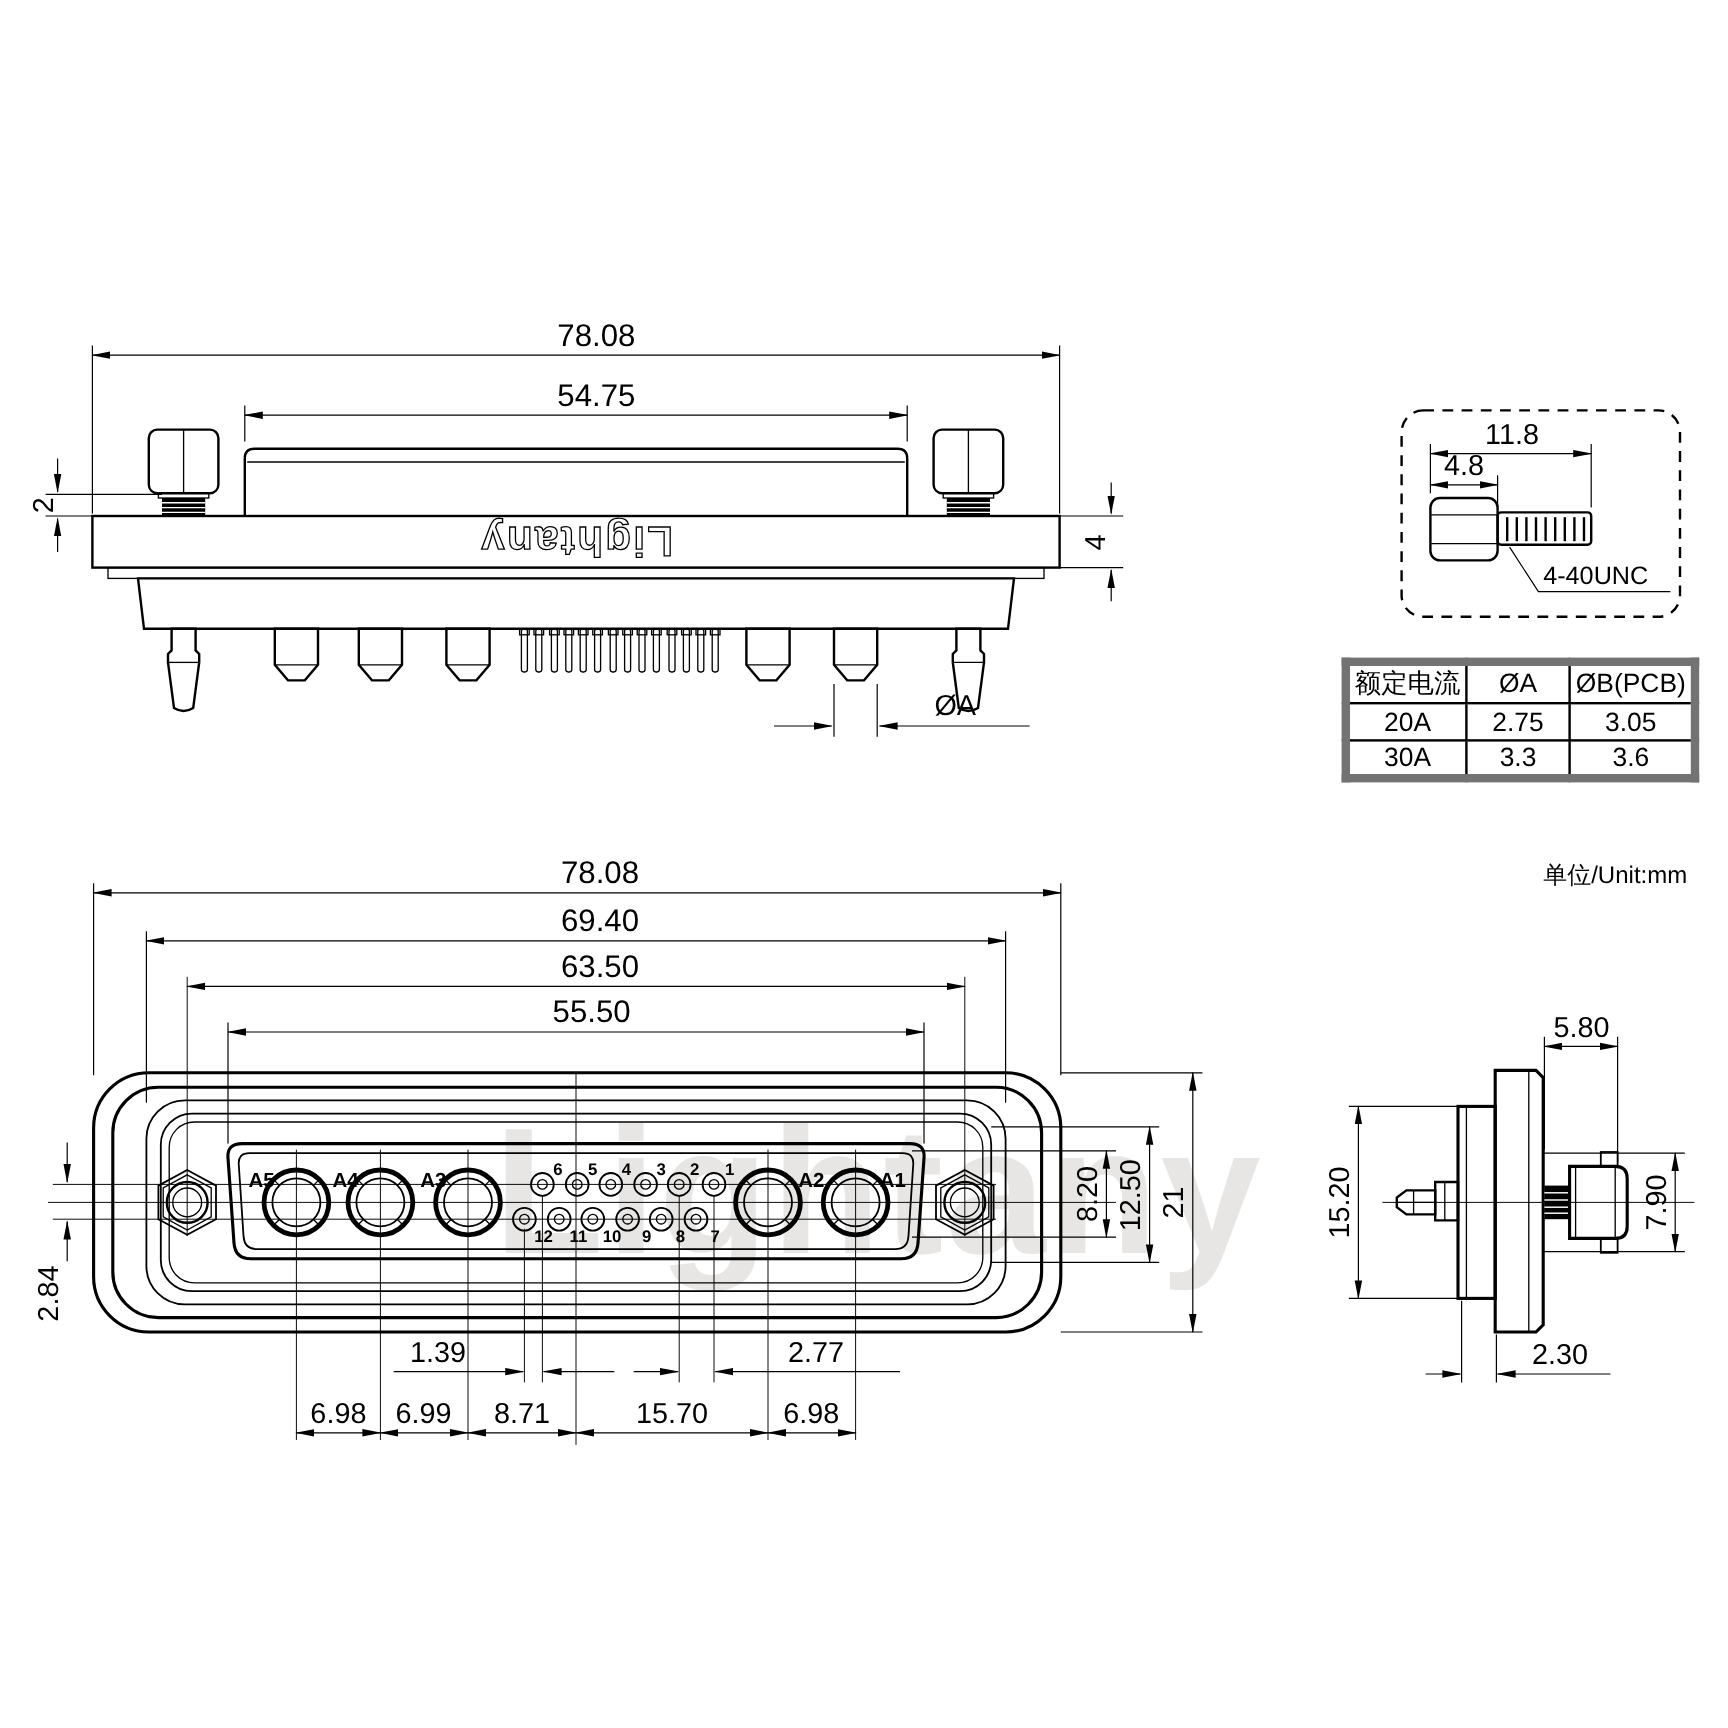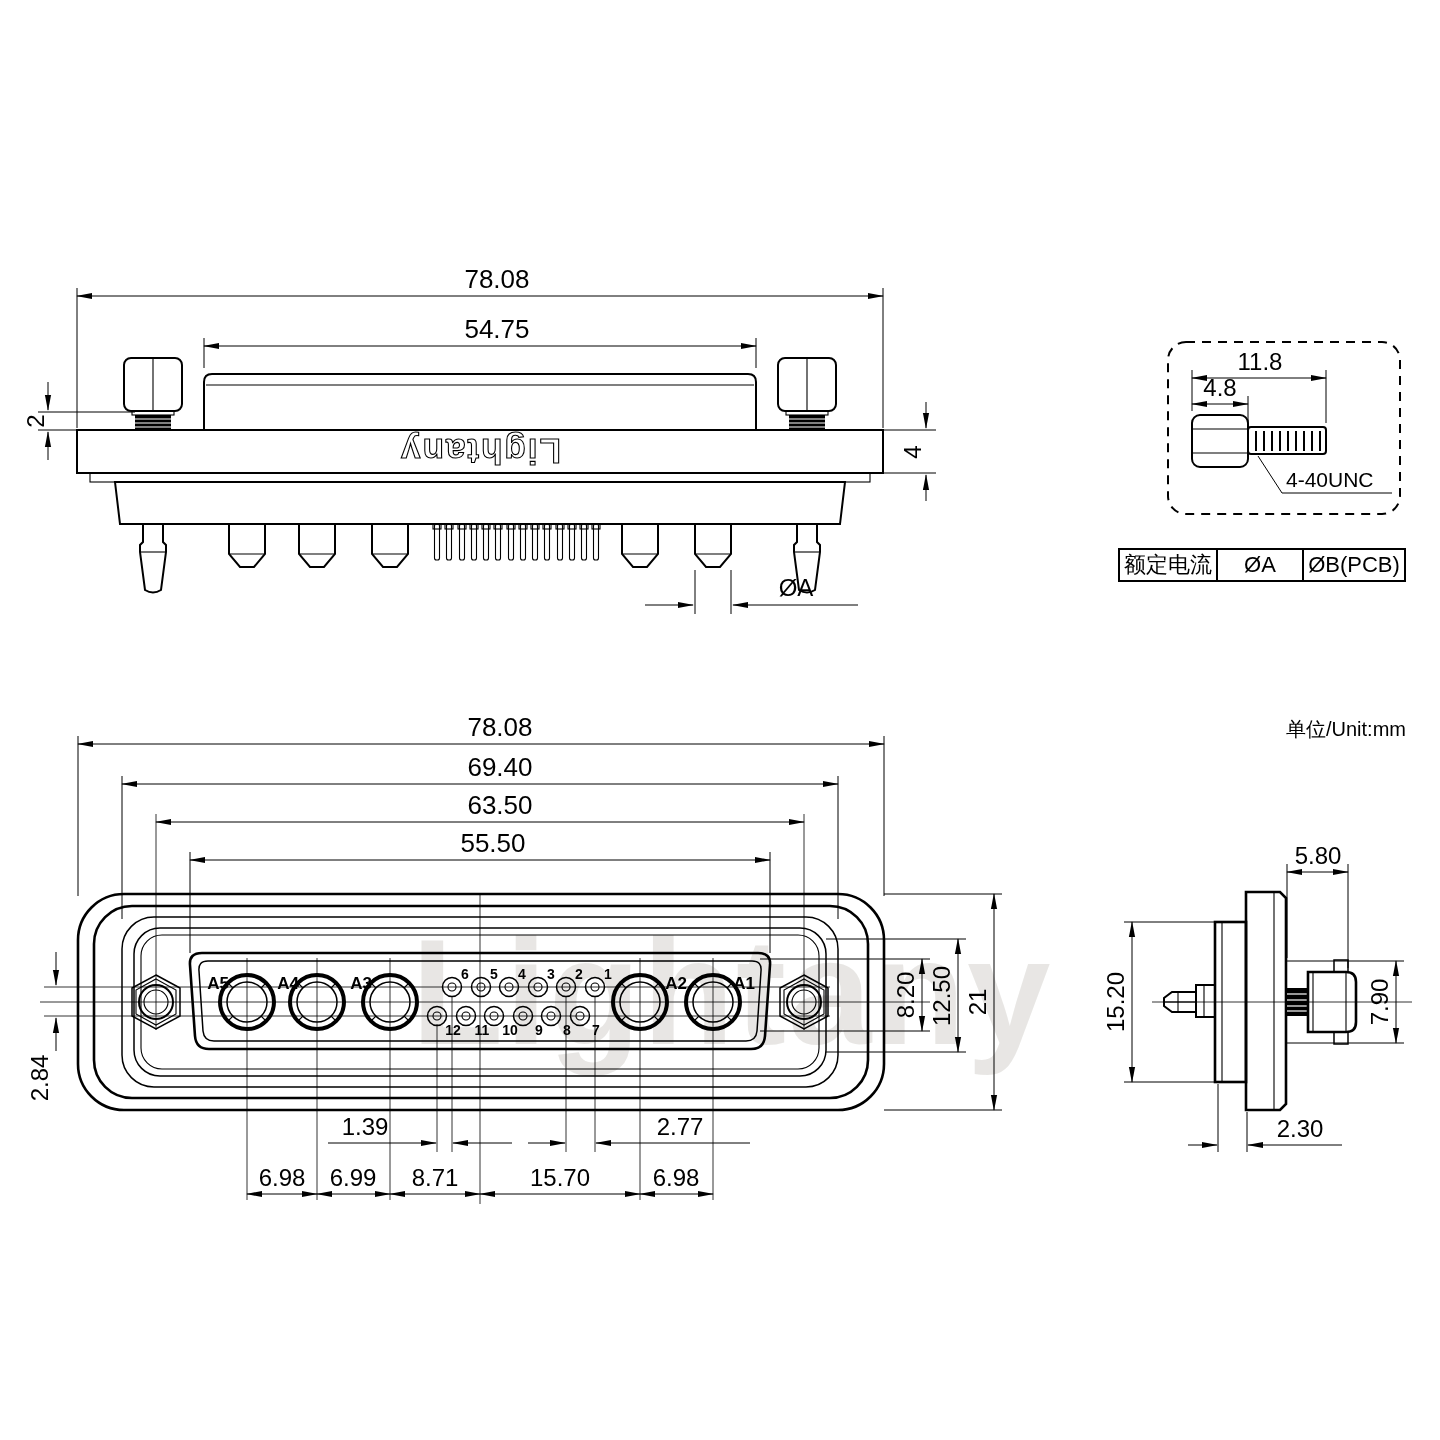--- a/index.html
+++ b/index.html
@@ -19,21 +19,21 @@
   text{font-family:"Liberation Sans",sans-serif;fill:#000;}
   .dt{font-size:26px;text-anchor:middle;}
   .dts{font-size:24px;text-anchor:middle;}
   .pl{font-size:17px;font-weight:bold;text-anchor:middle;}
   .pls{font-size:14px;font-weight:bold;text-anchor:middle;}
   .eng{font-size:35px;font-weight:bold;letter-spacing:2px;fill:#fff;stroke:#000;stroke-width:1.1;text-anchor:middle;}
   .wm{font-size:150px;font-weight:bold;fill:#c9c6c0;opacity:0.42;text-anchor:middle;letter-spacing:2px;}
   #spec-table{position:absolute;left:1118px;top:548px;border-collapse:collapse;table-layout:fixed;}
   #spec-table td,#spec-table th{border:2px solid #000;text-align:center;vertical-align:middle;
       font-size:22px;font-weight:normal;padding:0;color:#000;}
-  #spec-table{border:2px solid #737373;}
+  #spec-table{border:7px solid #737373;}
   #spec-table .c1{width:96px;} #spec-table .c2{width:84px;} #spec-table .c3{width:100px;}
   #spec-table .hr{height:28px;} #spec-table .dr{height:31px;}
   #unit-note{position:absolute;left:1118px;top:716px;width:288px;text-align:right;
       font-size:20px;color:#000;}
 </style>
 </head>
 <body>
 
 <div id="page">
 
@@ -433,17 +433,27 @@
   </g>
 </svg>
 
 <table id="spec-table">
   <tbody>
         <tr class="hr">
     <th class="c1">额定电流</th>
     <th class="c2">ØA</th>
     <th class="c3">ØB(PCB)</th>
   </tr>
+  <tr class="dr">
+    <td>20A</td>
+    <td>2.75</td>
+    <td>3.05</td>
+  </tr>
+  <tr class="dr">
+    <td>30A</td>
+    <td>3.3</td>
+    <td>3.6</td>
+  </tr>
 </tbody>
     </table>
 <div id="unit-note">单位/Unit:mm</div>
 
 </div>
 
 </body></html>

